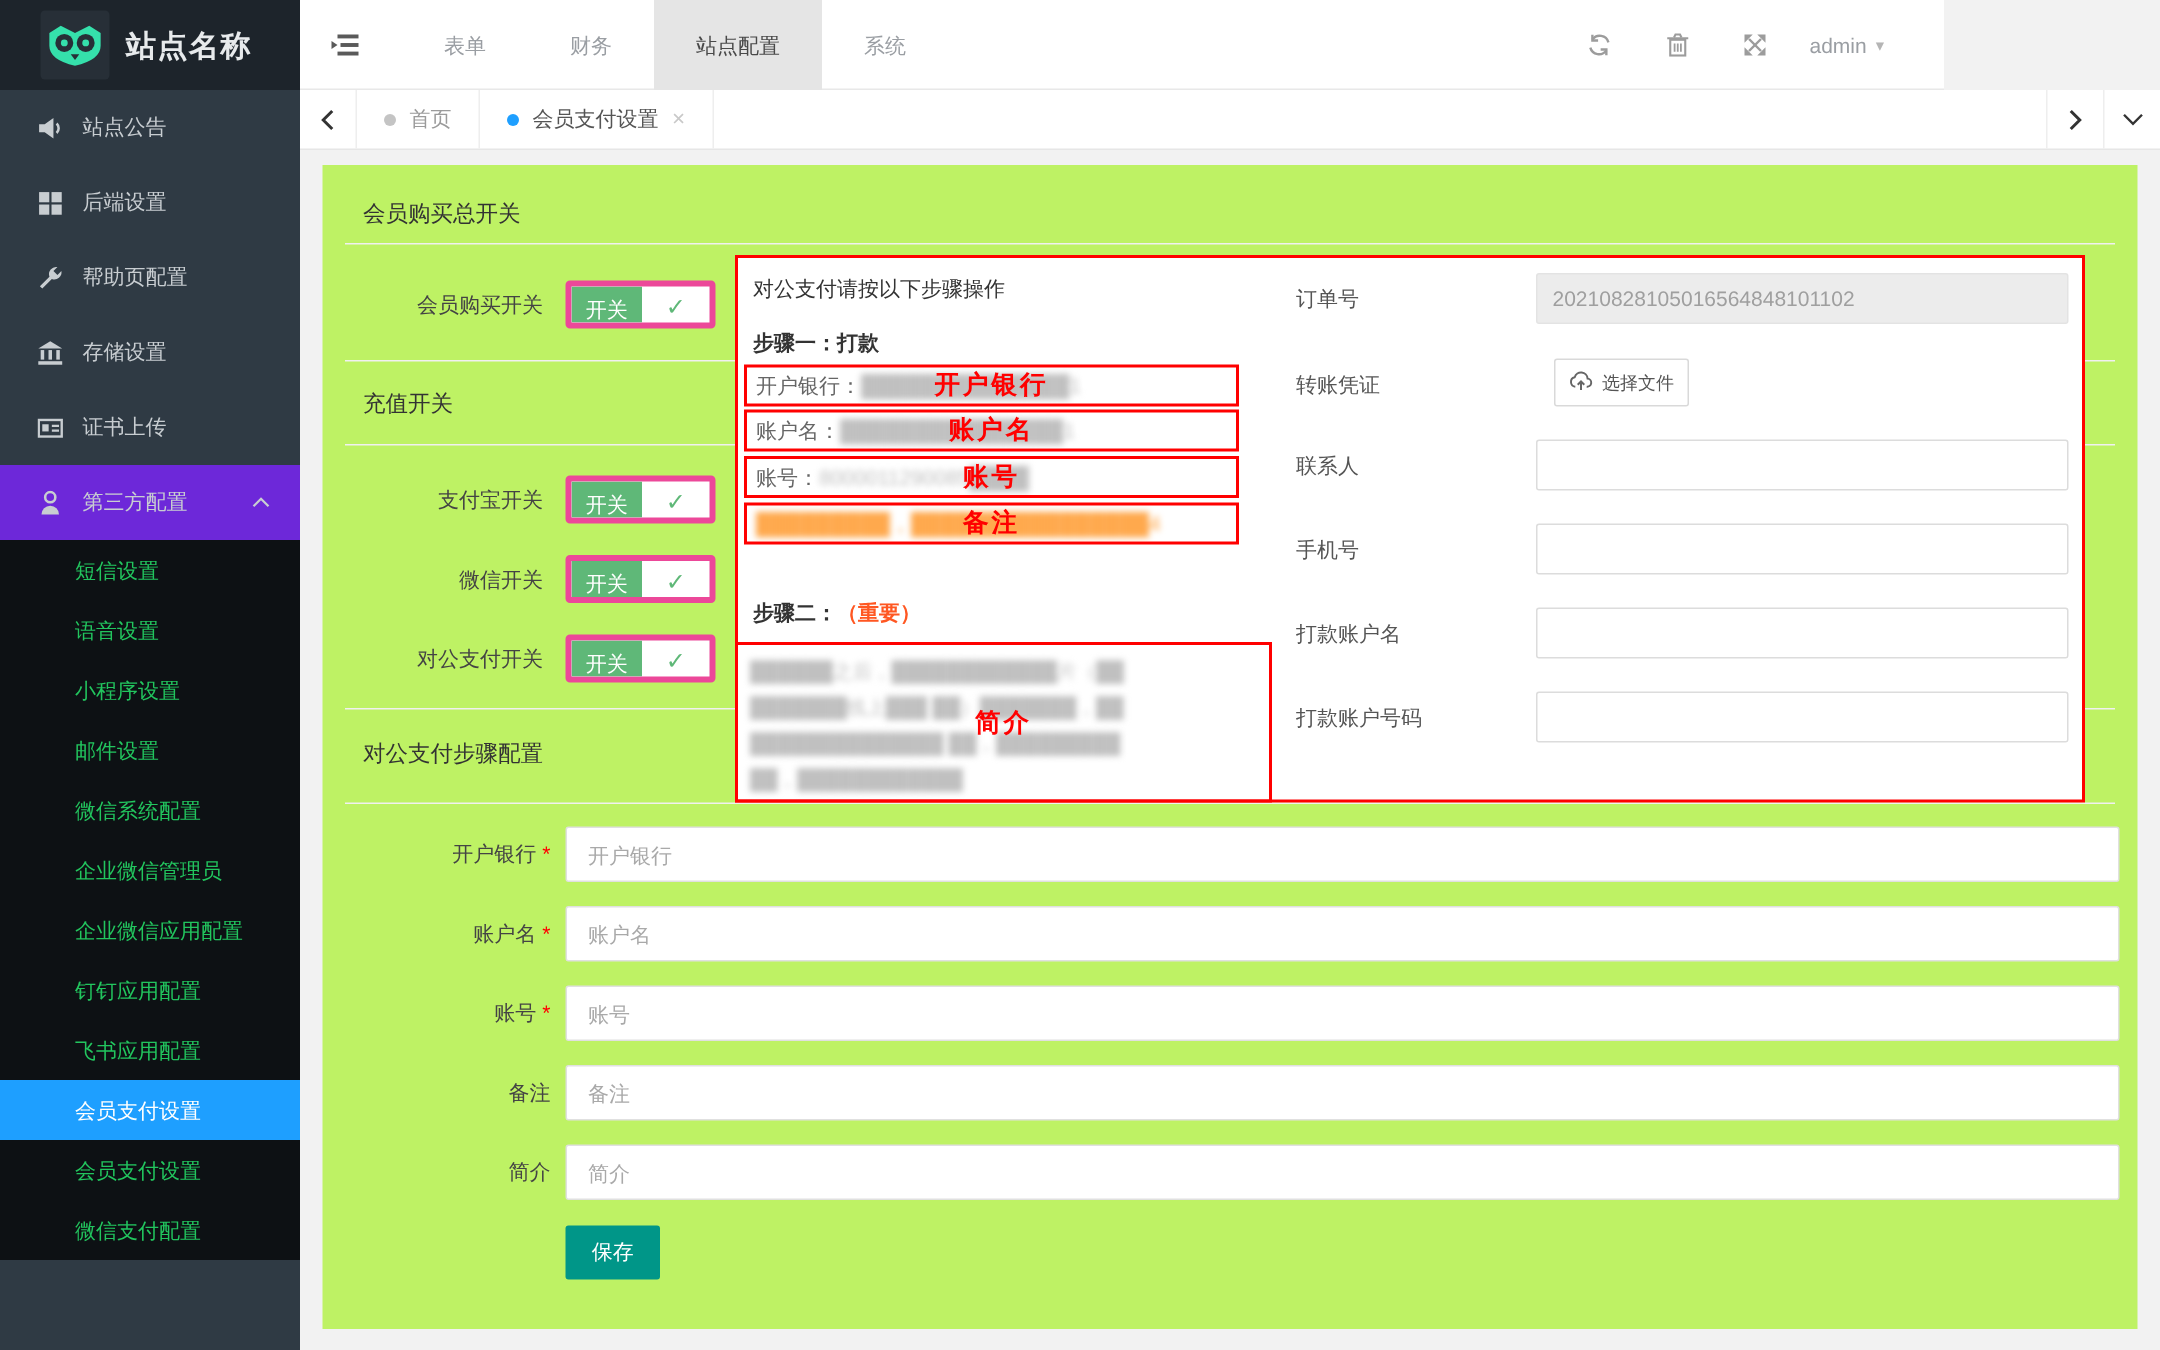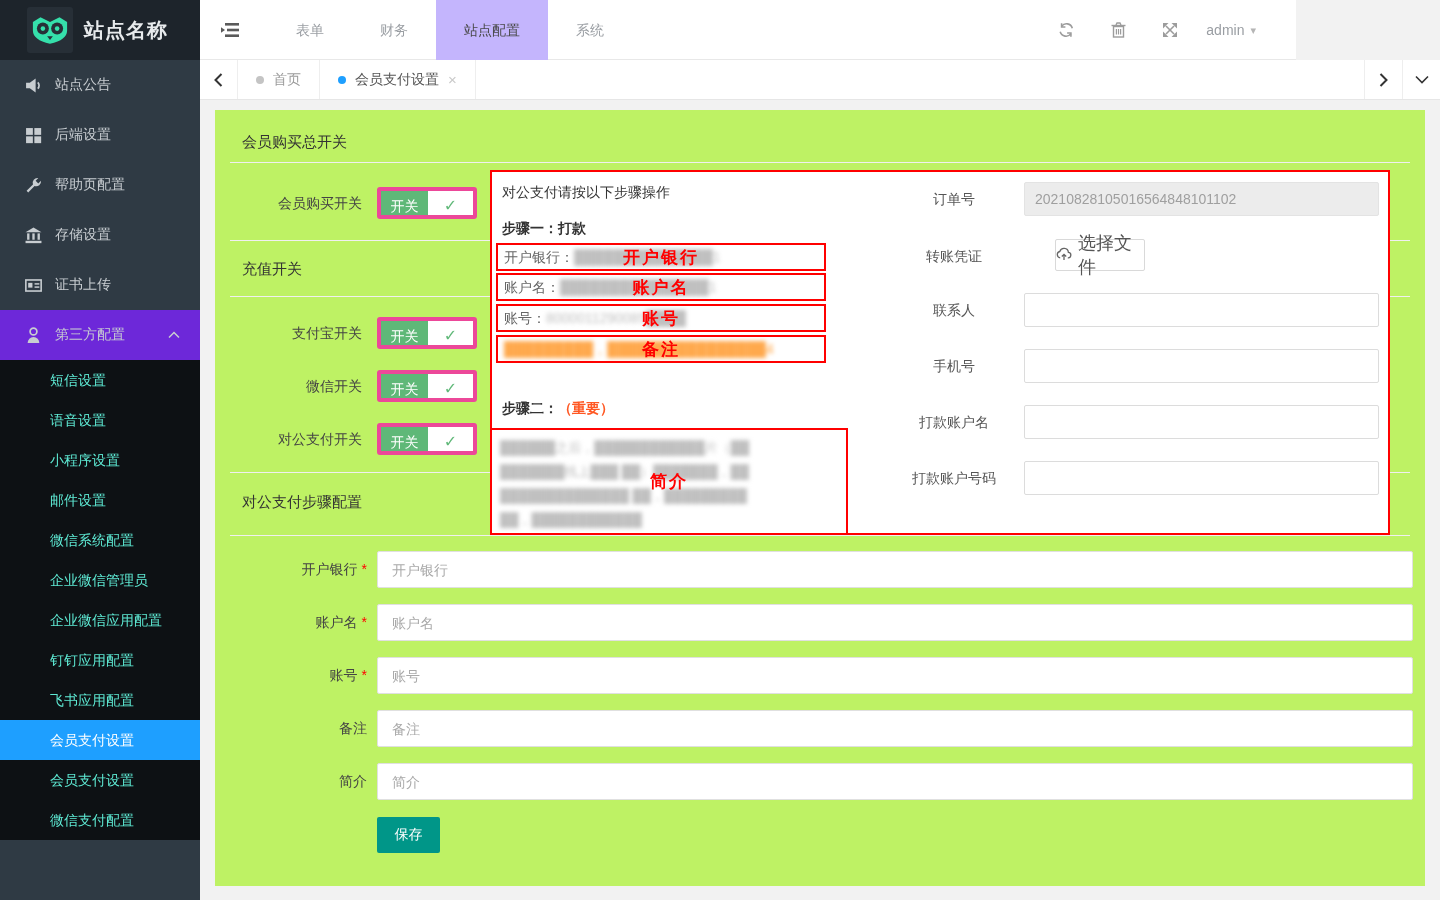--- a/index.html
+++ b/index.html
@@ -7,34 +7,34 @@
   body { font-family:"Liberation Sans","DejaVu Sans",sans-serif; font-size:14px; color:#333; background:#f2f2f2; position:relative; }
 
   
   .topbar { position:absolute; top:0; left:0; width:1296px; height:60px; background:#fff; border-bottom:1px solid #e8e8e8; z-index:30; }
   .logo { position:absolute; left:0; top:0; width:200px; height:60px; background:#1d242b; display:flex; align-items:center; padding-left:27px; }
   .logo-tile { width:46px; height:46px; background:#272f37; border-radius:3px; display:flex; align-items:center; justify-content:center; }
   .logo-text { color:#e7eaec; font-size:20px; font-weight:bold; margin-left:11px; letter-spacing:1px; }
   .nav { position:absolute; left:200px; top:0; height:60px; display:flex; align-items:center; }
   .collapse-btn { width:60px; height:60px; display:flex; align-items:center; justify-content:center; cursor:pointer; margin-right:8px; }
   .nav-item { height:60px; line-height:60px; padding:0 28px; color:#9a9ea3; cursor:pointer; }
-  .nav-item.active { background:#c4b5fd; color:#494949; }
+  .nav-item.active { background:#e5e5e5; color:#494949; }
   .topbar-right { position:absolute; right:0; top:0; height:60px; display:flex; align-items:center; padding-right:40px; }
   .tb-icon { width:52px; height:60px; display:flex; align-items:center; justify-content:center; cursor:pointer; }
   .admin { color:#9a9ea3; display:flex; align-items:center; gap:6px; margin-left:10px; cursor:pointer; }
   .caret { font-size:11px; color:#b5b5b5; }
 
   
   .sidebar { position:absolute; left:0; top:60px; width:200px; height:840px; background:#2f3a44; z-index:20; }
   .side-item { height:50px; display:flex; align-items:center; padding-left:25px; color:#c8cdd1; cursor:pointer; }
   .side-item .s-icon { width:17px; height:17px; margin-right:13px; display:inline-flex; }
   .side-item.open { background:#6d28d9; }
   .side-item .chev { margin-left:auto; margin-right:20px; display:inline-flex; }
   .submenu { background:#0d1114; }
-  .sub-item { height:40px; line-height:40px; padding-left:50px; color:#5eead4; cursor:pointer; }
+  .sub-item { height:40px; line-height:40px; padding-left:50px; color:#22c55e; cursor:pointer; }
   .sub-item.active { background:#1e9fff; color:#fff; }
 
   
   .tabbar { position:absolute; left:200px; top:60px; width:1240px; height:40px; background:#fff; border-bottom:1px solid #e6e6e6; display:flex; z-index:10; }
   .tab-arrow { width:38px; height:39px; display:flex; align-items:center; justify-content:center; border-right:1px solid #eee; cursor:pointer; }
   .tab-arrow.right { border-right:none; border-left:1px solid #eee; }
   .tab { display:flex; align-items:center; padding:0 18px; border-right:1px solid #eee; color:#9b9b9b; cursor:pointer; }
   .tab.active { color:#555; }
   .dot { width:8px; height:8px; border-radius:50%; background:#c4c4c4; margin-right:9px; }
   .dot.blue { background:#1e9fff; }
@@ -61,24 +61,24 @@
   .demo-title { position:absolute; left:10px; top:12px; color:#333; }
   .demo-step { position:absolute; left:10px; font-weight:bold; color:#333; }
   .imp { color:#ff5722; }
   .redbox { position:absolute; left:4px; width:330px; height:28px; border:2px solid #ff0000; line-height:24px; padding-left:6px; white-space:nowrap; overflow:hidden; }
   .rb-label { color:#666; }
   .blur { color:#c0c0c0; filter:blur(2px); }
   .blur-orange { color:#ffa94d; filter:blur(2px); }
   .overlay { position:absolute; left:0; top:0; width:100%; height:100%; display:flex; align-items:center; justify-content:center; font-family:"DejaVu Serif",serif; font-weight:bold; color:#ff0000; font-size:17px; letter-spacing:2px; pointer-events:none; }
   .introbox { position:absolute; left:-2px; top:256px; width:358px; height:107px; border:2px solid #ff0000; padding:6px 8px; }
   .intro-line { font-size:13px; line-height:24px; }
-  .demo-row-label { position:absolute; left:392px; width:140px; height:34px; line-height:34px; text-align:center; color:#555; }
+  .demo-row-label { position:absolute; left:372px; width:140px; height:34px; line-height:34px; text-align:left; color:#555; }
   .demo-input { position:absolute; left:532px; width:355px; height:34px; border:1px solid #dcdcdc; border-radius:2px; padding:12px 10px; font-size:14px; font-family:inherit; background:#fff; color:#333; }
   .demo-input.disabled { background:#ececec; border-color:#e3e3e3; color:#9f9f9f; }
-  .file-btn { position:absolute; left:563px; width:90px; height:32px; background:#fff; border:1px solid #d9d9d9; border-radius:2px; color:#555; font-size:18px; font-family:inherit; display:flex; align-items:center; justify-content:center; gap:6px; cursor:pointer; }
+  .file-btn { position:absolute; left:544px; width:90px; height:32px; background:#fff; border:1px solid #d9d9d9; border-radius:2px; color:#555; font-size:12px; font-family:inherit; display:flex; align-items:center; justify-content:center; gap:6px; cursor:pointer; }
 </style>
 </head>
 <body>
 
 <div class="topbar">
   <div class="logo">
     <span class="logo-tile">
       <svg width="38" height="31" viewBox="0 0 40 32">
         <path d="M2 7 L10 2 L20 7 L30 2 L38 7 L38 16 Q38 26 20 30 Q2 26 2 16 Z" fill="#35e0ab"></path>
         <circle cx="12.5" cy="14" r="6.3" fill="#272f37"></circle>

